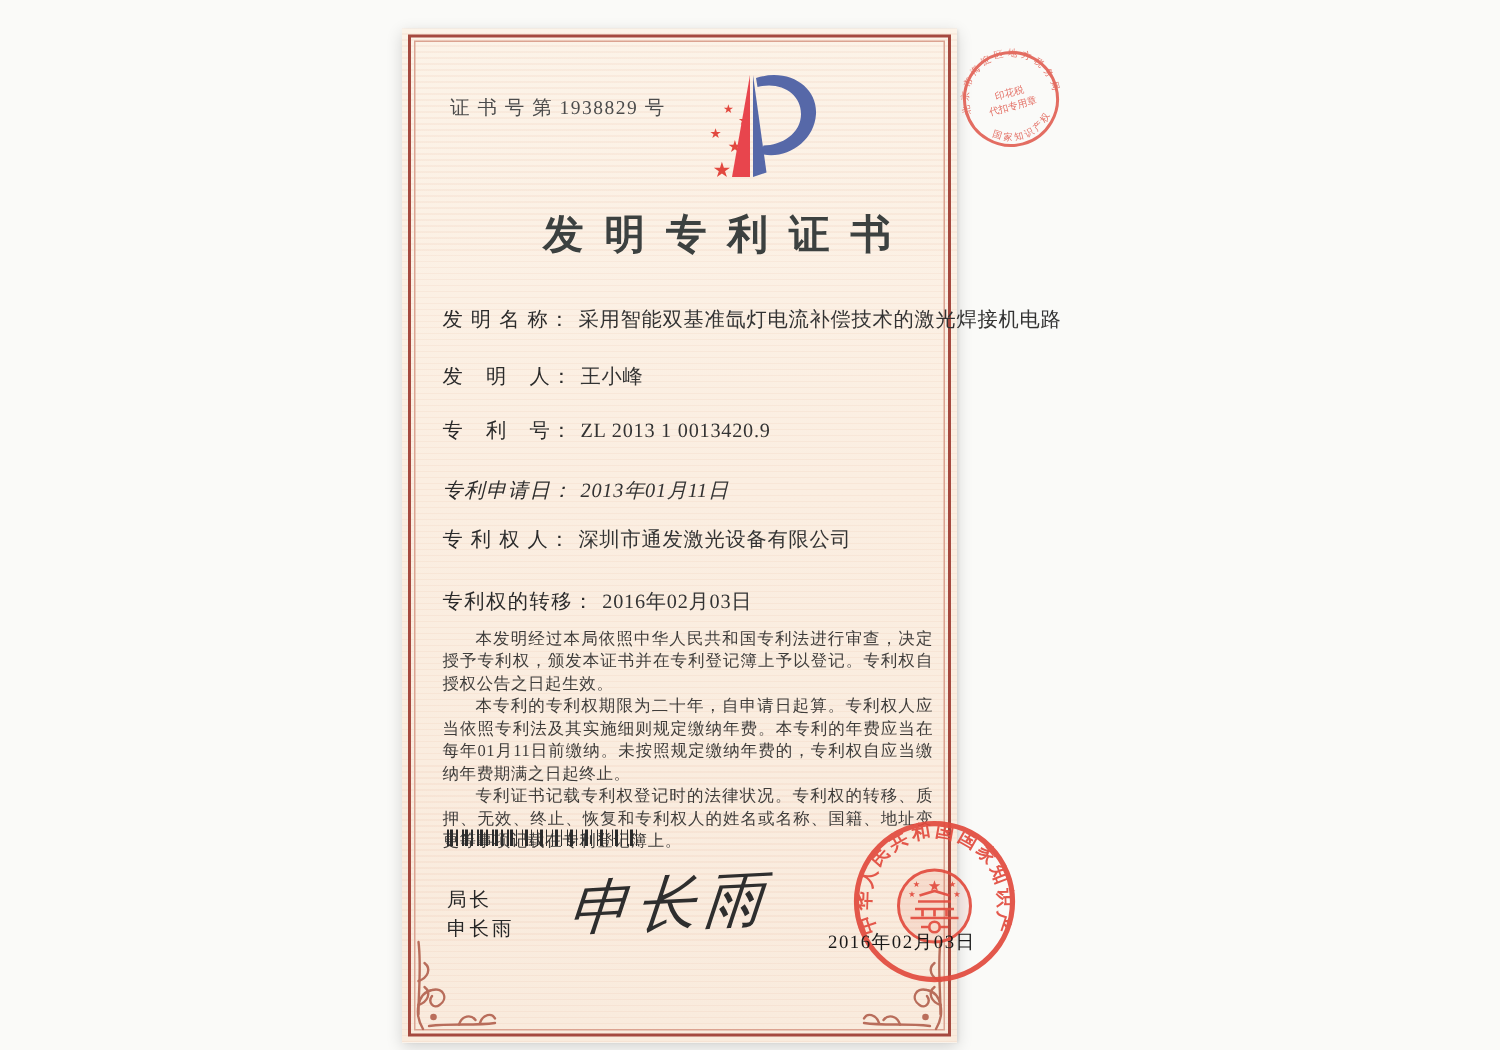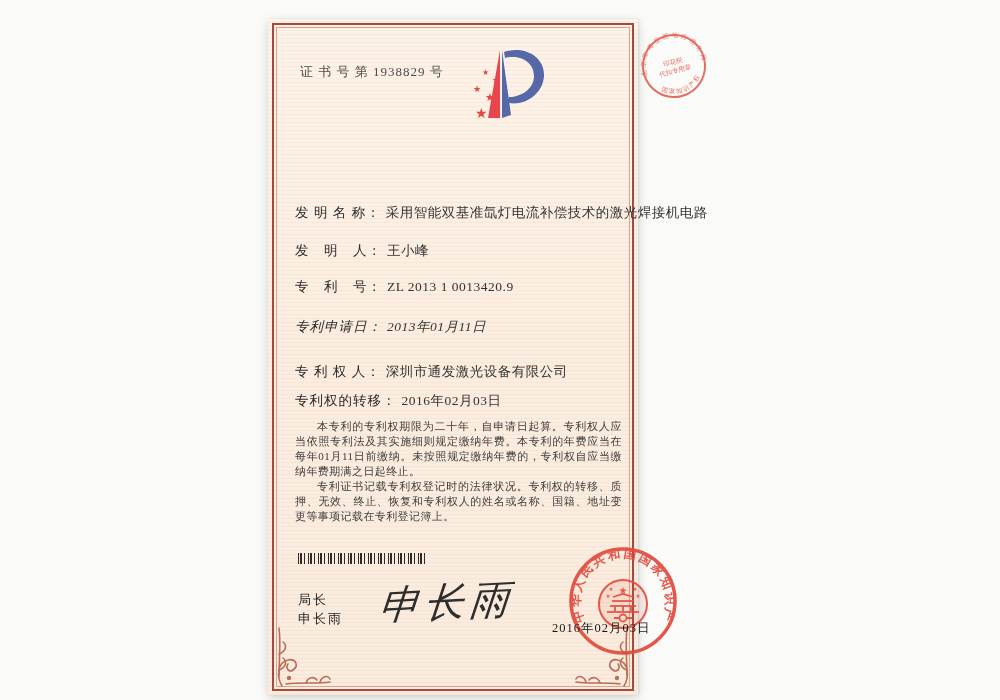--- a/index.html
+++ b/index.html
@@ -41,21 +41,21 @@
     letter-spacing:14px; text-indent:14px; white-space:nowrap;
   }
 
   
   .fields { position:absolute; left:27px; top:0; right:14px; }
   .field-row { position:absolute; left:0; right:0; height:20px; font-size:13.5px; color:#2b2b2b; white-space:nowrap; }
   .field-row:nth-of-type(1){ top:185px; }
   .field-row:nth-of-type(2){ top:223px; }
   .field-row:nth-of-type(3){ top:259px; }
   .field-row:nth-of-type(4){ top:299px;font-style:italic; }
-  .field-row:nth-of-type(5){ top:344px; }
+  .field-row:nth-of-type(5){ top:332px; }
   .field-row:nth-of-type(6){ top:373px; }
   .f-label { letter-spacing:1px; margin-right:5px; }
   .f-value { letter-spacing:0.5px; color:#333; }
 
   
   .body-text {
     position:absolute; left:27px; right:16px; top:400px;
     font-size:11px; line-height:15px; letter-spacing:0.4px;
     color:#3f3d3b; text-align:justify;
   }
@@ -150,20 +150,21 @@
           <textPath href="#taxTop" startOffset="6%">北京市海淀区地方税务局</textPath>
         </text>
         <text class="ring-text" font-size="6.2" fill="#e05a4e" letter-spacing="1.6">
           <textPath href="#taxBot" startOffset="10%">国家知识产权局</textPath>
         </text>
         <text x="35" y="33" font-size="6.5" fill="#e05a4e" text-anchor="middle">印花税</text>
         <text x="35" y="42" font-size="6.5" fill="#e05a4e" text-anchor="middle">代扣专用章</text>
       </g>
     </svg>
 
+    <div class="title">发明专利证书</div>
 
     <div class="fields">
       <div class="field-row">
         <span class="f-label">发 明 名 称：</span><span class="f-value">采用智能双基准氙灯电流补偿技术的激光焊接机电路</span>
       </div>
       <div class="field-row">
         <span class="f-label">发　明　人：</span><span class="f-value">王小峰</span>
       </div>
       <div class="field-row">
         <span class="f-label">专　利　号：</span><span class="f-value">ZL 2013 1 0013420.9</span>
@@ -173,20 +174,21 @@
       </div>
       <div class="field-row">
         <span class="f-label">专 利 权 人：</span><span class="f-value">深圳市通发激光设备有限公司</span>
       </div>
       <div class="field-row">
         <span class="f-label">专利权的转移：</span><span class="f-value">2016年02月03日</span>
       </div>
     </div>
 
     <div class="body-text">
+      <p>本发明经过本局依照中华人民共和国专利法进行审查，决定授予专利权，颁发本证书并在专利登记簿上予以登记。专利权自授权公告之日起生效。</p>
       <p>本专利的专利权期限为二十年，自申请日起算。专利权人应当依照专利法及其实施细则规定缴纳年费。本专利的年费应当在每年01月11日前缴纳。未按照规定缴纳年费的，专利权自应当缴纳年费期满之日起终止。</p>
       <p>专利证书记载专利权登记时的法律状况。专利权的转移、质押、无效、终止、恢复和专利权人的姓名或名称、国籍、地址变更等事项记载在专利登记簿上。</p>
     </div>
 
     <div class="barcode"></div>
 
     <div class="signer">
       <div>局长</div>
       <div>申长雨</div>
     </div>

